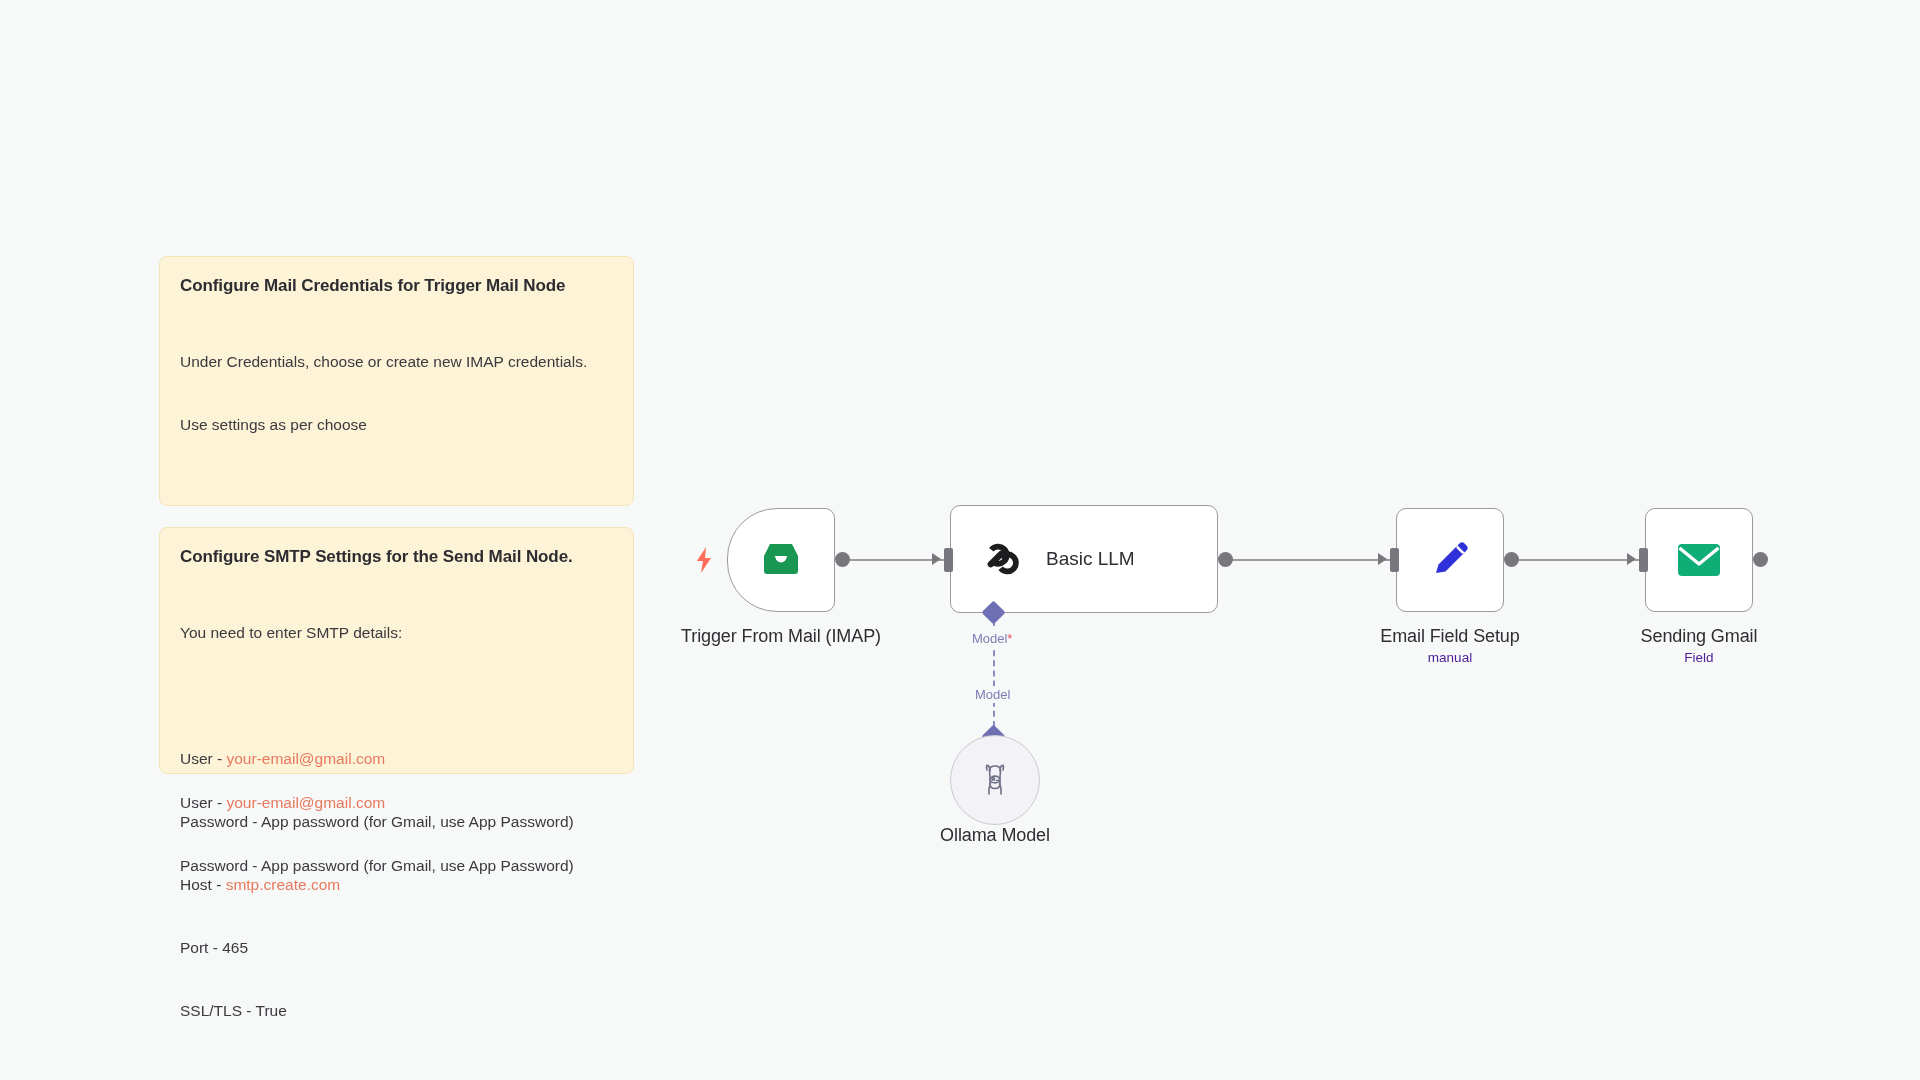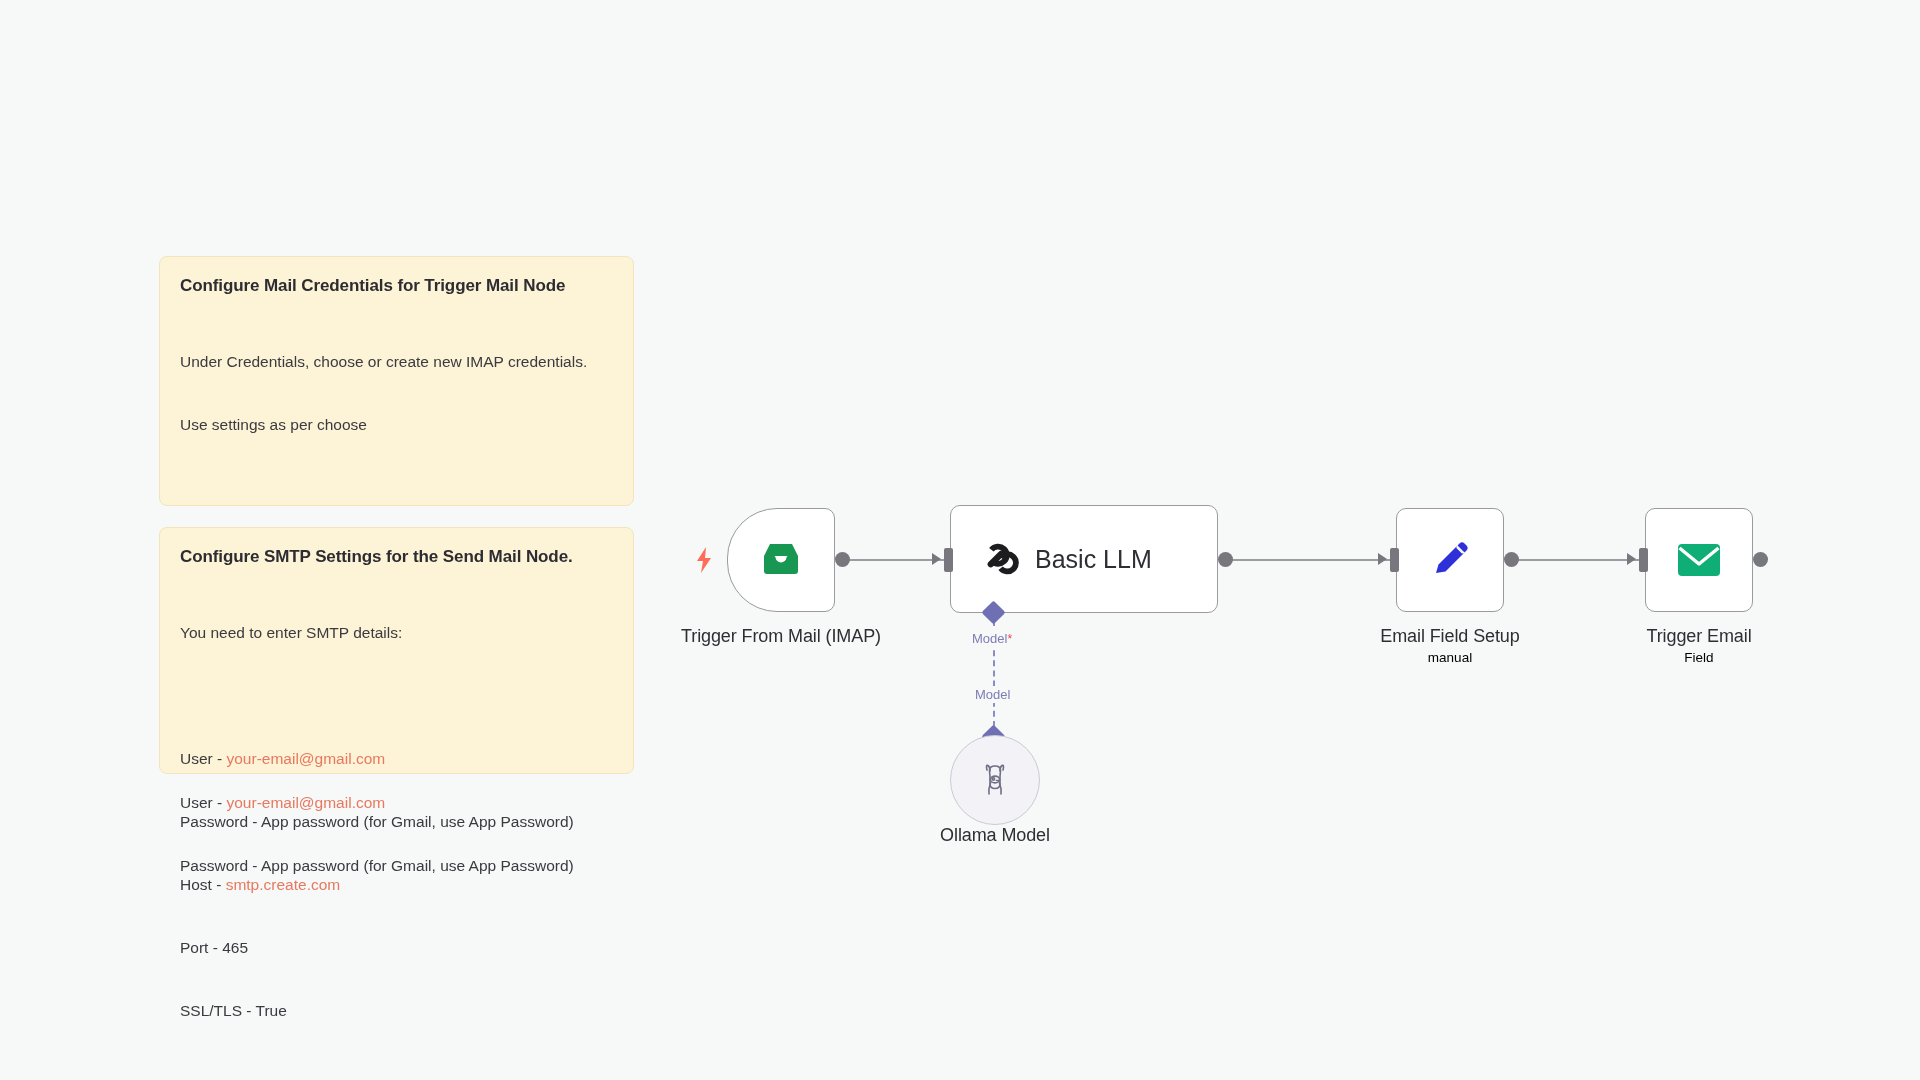--- a/index.html
+++ b/index.html
@@ -62,39 +62,39 @@
     text-align: center;
     font-size: 18px;
     color: #2e2e33;
     white-space: nowrap;
     letter-spacing: -0.1px;
   }
   .node-sublabel {
     position: absolute;
     text-align: center;
     font-size: 13.5px;
-    color: #000000;
+    color: #4c1d95;
     white-space: nowrap;
   }
 
   
   .node-trigger {
     left: 727px; top: 508px; width: 108px; height: 104px;
     border-radius: 50px 10px 10px 50px;
   }
   .node-llm {
     left: 950px; top: 505px; width: 268px; height: 108px;
     border-radius: 10px;
     justify-content: flex-start;
     padding-left: 22px;
   }
   .llm-text {
-    font-size: 25px;
+    font-size: 19px;
     color: #2e2e33;
-    margin-left: 16px;
+    margin-left: 27px;
   }
   .node-edit {
     left: 1396px; top: 508px; width: 108px; height: 104px;
     border-radius: 10px;
   }
   .node-send {
     left: 1645px; top: 508px; width: 108px; height: 104px;
     border-radius: 10px;
   }
 
@@ -291,16 +291,16 @@
   <div class="node node-send">
     <span>
       <svg width="46" height="38" viewBox="0 0 46 38">
         <rect x="2" y="3" width="42" height="32" rx="4" fill="#0fae77"></rect>
         <path d="M3.5 7 L23 23 L42.5 7" fill="none" stroke="#ffffff" stroke-width="3.4" stroke-linejoin="round"></path>
       </svg>
     </span>
   </div>
   <div class="port-in" style="left:1639px; top:548px;"></div>
   <div class="port-out" style="left:1753px; top:552px;"></div>
-  <div class="node-label" style="left:1549px; top:626px; width:300px;">Trigger Email</div>
+  <div class="node-label" style="left:1549px; top:626px; width:300px;">Sending Gmail</div>
   <div class="node-sublabel" style="left:1549px; top:650px; width:300px;">Field</div>
 
 </div>
 
 </body></html>

